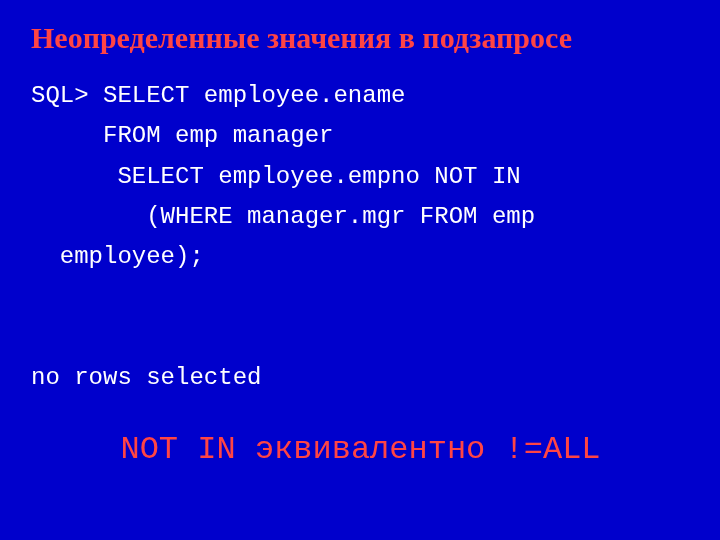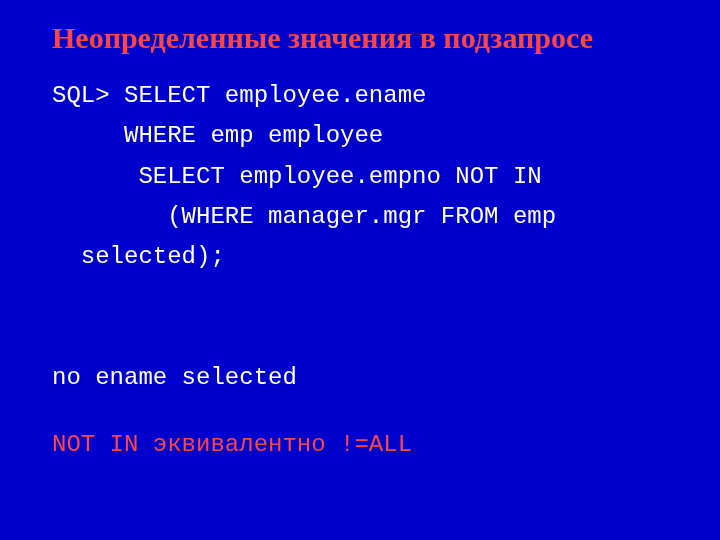--- a/index.html
+++ b/index.html
@@ -8,53 +8,54 @@
     width: 720px;
     height: 540px;
     background: #0000cc;
     font-family: "Times New Roman", Times, serif;
     overflow: hidden;
   }
   .slide {
     box-sizing: border-box;
     width: 720px;
     height: 454px;
-    padding: 20px 30px 20px 52px;
+    padding: 20px 30px 20px 31px;
     position: relative;
   }
   .title {
     color: #ff4444;
     font-size: 30px;
     font-weight: bold;
     line-height: 1.2;
     margin-bottom: 20px;
   }
   .code {
     font-family: "Courier New", Courier, monospace;
     color: #ffffff;
     font-size: 24px;
     line-height: 1.68;
     white-space: pre;
   }
   .footnote {
     font-family: "Courier New", Courier, monospace;
     color: #ff4444;
-    font-size: 24px;
+    font-size: 32px;
+    text-align: center;
     margin-top: 32px;
   }
 </style>
 </head>
 <body>
 
 <div class="slide">
   <div class="title">Неопределенные значения в подзапросе</div>
 
   <div class="code"><span>SQL&gt; SELECT employee.ename</span>
-<span>     WHERE emp employee</span>
+<span>     FROM emp manager</span>
 <span>      SELECT employee.empno NOT IN</span>
 <span>        (WHERE manager.mgr FROM emp</span>
-<span>  selected);</span>
+<span>  employee);</span>
 <span></span>
 <span></span>
-<span>no ename selected</span></div>
+<span>no rows selected</span></div>
 
   <div class="footnote">NOT IN эквивалентно !=ALL</div>
 </div>
 
 </body></html>

